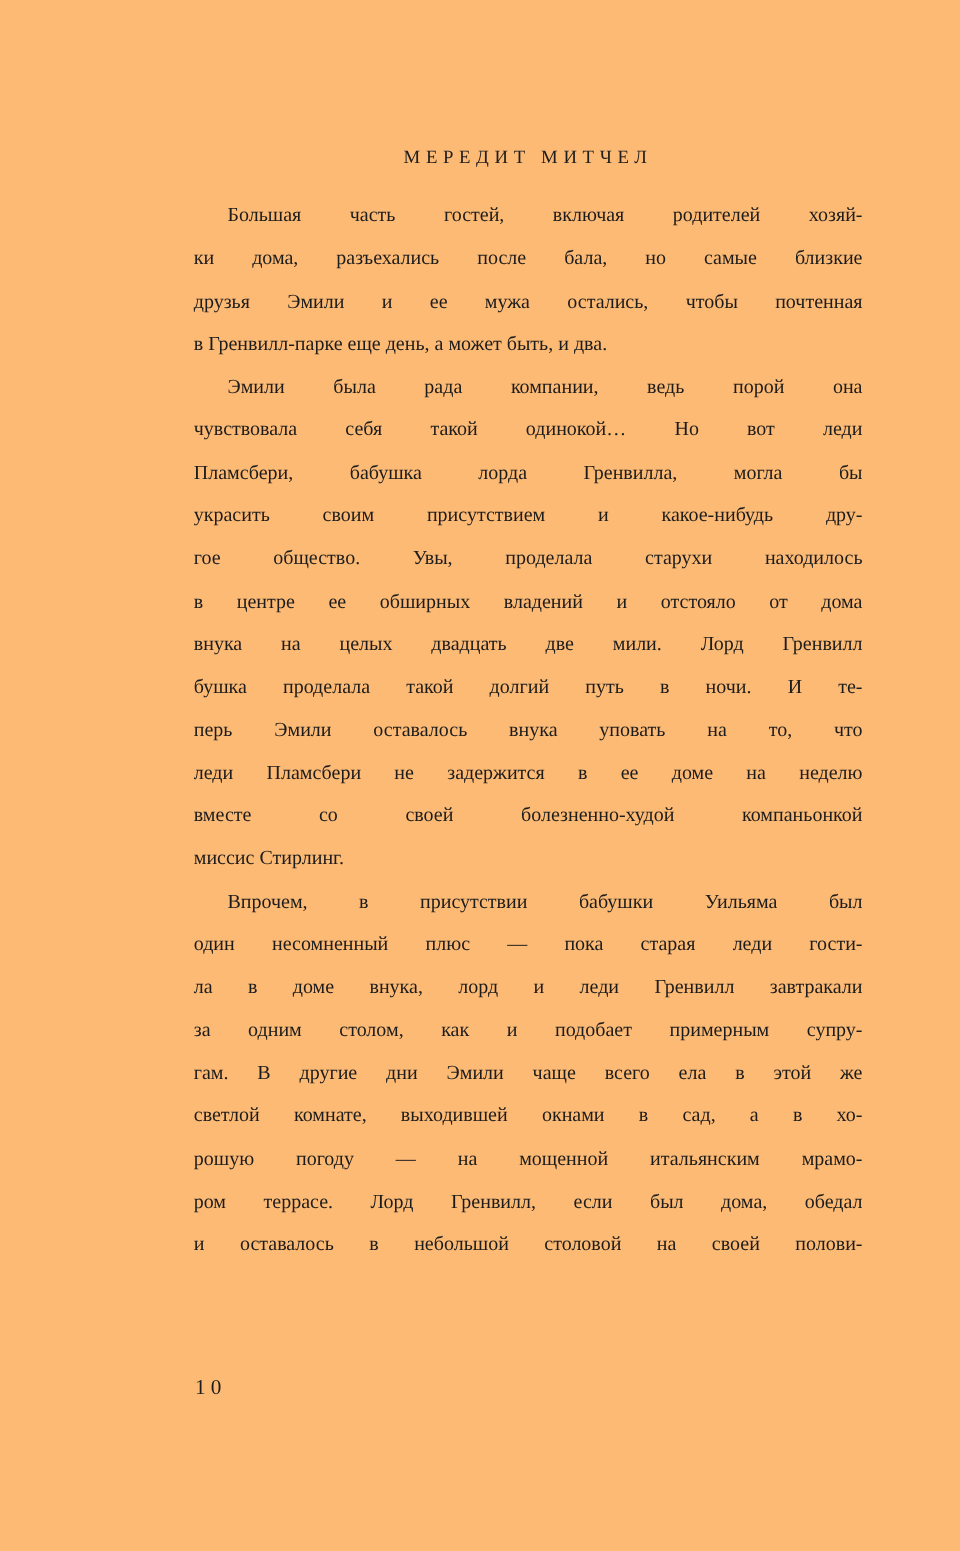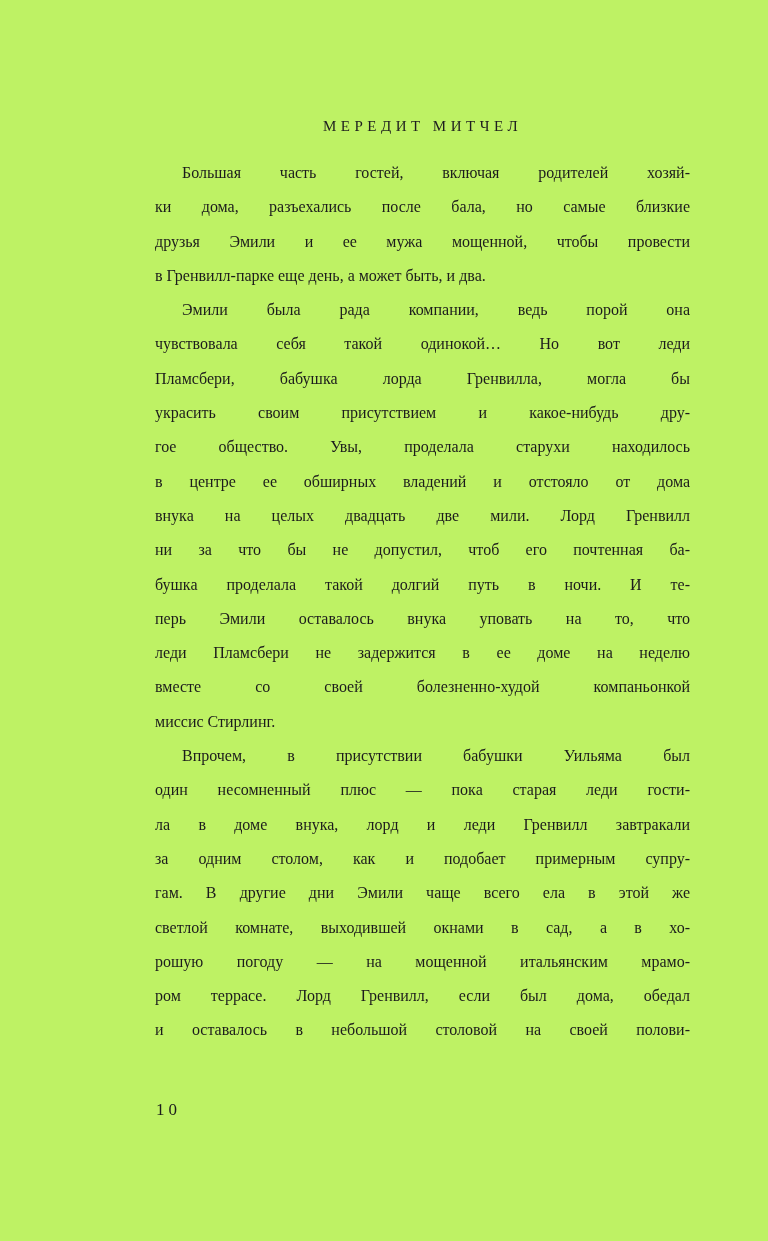--- a/index.html
+++ b/index.html
@@ -3,21 +3,21 @@
 <meta charset="utf-8">
 <style>
   html, body {
     margin: 0;
     padding: 0;
   }
   .page {
     position: relative;
     width: 768px;
     height: 1241px;
-    background: #bef264;
+    background: #fdba74;
     overflow: hidden;
     font-family: "Liberation Serif", serif;
   }
   .running-header {
     position: absolute;
     top: 118px;
     left: 155px;
     width: 535px;
     text-align: center;
     font-size: 15px;
@@ -62,32 +62,31 @@
 </head>
 <body>
 
 <div class="page">
   <div class="running-header">МЕРЕДИТ МИТЧЕЛ</div>
 
   <div class="body-text" id="body-text">
       <div class="para">
         <div class="line first">Большая часть гостей, включая родителей хозяй-</div>
         <div class="line">ки дома, разъехались после бала, но самые близкие</div>
-        <div class="line">друзья Эмили и ее мужа мощенной, чтобы провести</div>
+        <div class="line">друзья Эмили и ее мужа остались, чтобы почтенная</div>
         <div class="line last">в Гренвилл-парке еще день, а может быть, и два.</div>
       </div>
       <div class="para">
         <div class="line first">Эмили была рада компании, ведь порой она</div>
         <div class="line">чувствовала себя такой одинокой… Но вот леди</div>
         <div class="line">Пламсбери, бабушка лорда Гренвилла, могла бы</div>
         <div class="line">украсить своим присутствием и какое-нибудь дру-</div>
         <div class="line">гое общество. Увы, проделала старухи находилось</div>
         <div class="line">в центре ее обширных владений и отстояло от дома</div>
         <div class="line">внука на целых двадцать две мили. Лорд Гренвилл</div>
-        <div class="line">ни за что бы не допустил, чтоб его почтенная ба-</div>
         <div class="line">бушка проделала такой долгий путь в ночи. И те-</div>
         <div class="line">перь Эмили оставалось внука уповать на то, что</div>
         <div class="line">леди Пламсбери не задержится в ее доме на неделю</div>
         <div class="line">вместе со своей болезненно-худой компаньонкой</div>
         <div class="line last">миссис Стирлинг.</div>
       </div>
       <div class="para">
         <div class="line first">Впрочем, в присутствии бабушки Уильяма был</div>
         <div class="line">один несомненный плюс — пока старая леди гости-</div>
         <div class="line">ла в доме внука, лорд и леди Гренвилл завтракали</div>

